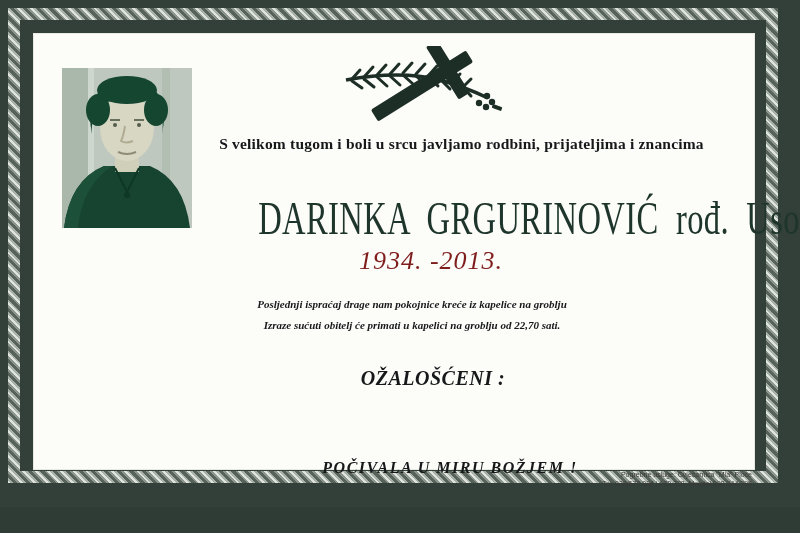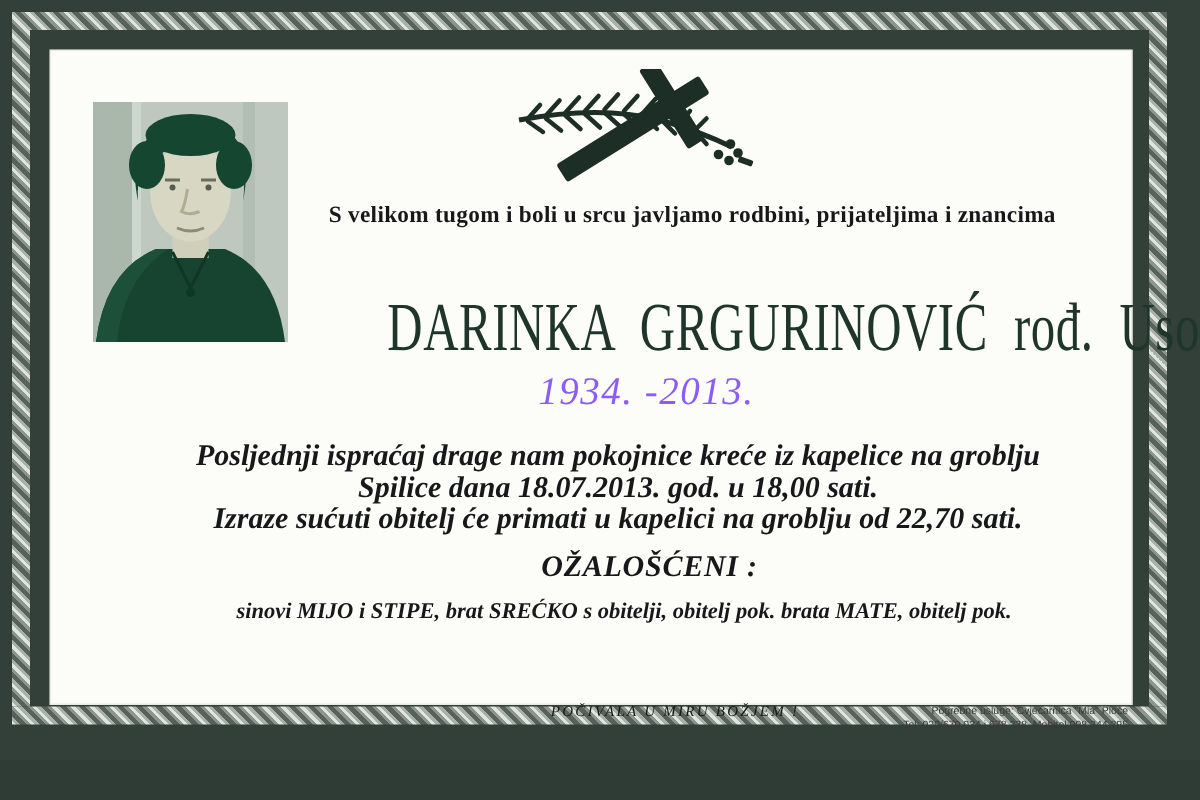--- a/index.html
+++ b/index.html
@@ -28,25 +28,25 @@
   .photo svg{display:block;}
   .cross{position:absolute;left:307px;top:13px;width:165px;height:80px;}
   .txt{position:absolute;text-align:center;color:#17181a;}
   .announcement{left:135px;right:0;top:100px;font-size:15.5px;font-weight:bold;line-height:22px;letter-spacing:.2px;}
   .name{
     left:151px;right:0;top:160px;
     font-size:44px;font-weight:400;color:#1e352c;
     transform:scale(.74,1.04);white-space:nowrap;
     word-spacing:12px;letter-spacing:.5px;
   }
-  .dates{left:74px;right:0;top:213px;font-size:26px;font-style:italic;color:#8b5cf6;letter-spacing:1px;}
-  .funeral{left:36px;right:0;top:261px;font-size:20px;font-weight:bold;font-style:italic;line-height:21px;}
+  .dates{left:74px;right:0;top:213px;font-size:26px;font-style:italic;color:#7f1d1d;letter-spacing:1px;}
+  .funeral{left:36px;right:0;top:261px;font-size:11px;font-weight:bold;font-style:italic;line-height:21px;}
   .heading{left:78px;right:0;top:334px;font-size:20px;font-weight:bold;font-style:italic;letter-spacing:.5px;}
   .mourners{left:44px;right:0;top:365px;font-size:15px;font-weight:bold;font-style:italic;line-height:21px;}
-  .closing{left:112px;right:0;top:436px;font-size:10px;font-weight:normal;font-style:italic;letter-spacing:1.5px;}
+  .closing{left:112px;right:0;top:426px;font-size:16px;font-weight:bold;font-style:italic;letter-spacing:1.5px;}
   .footer{left:0;right:3px;top:438px;font-size:7px;line-height:8.5px;text-align:right;color:#3a3a3a;font-family:"Liberation Sans",sans-serif;}
 </style>
 </head>
 <body>
 
 <div class="scene">
   <div class="rope"></div>
 
   <div class="card">
 
@@ -130,28 +130,26 @@
     <div class="txt announcement">
       <div>S velikom tugom i boli u srcu javljamo rodbini, prijateljima i znancima</div>
     </div>
 
     <div class="txt name">DARINKA GRGURINOVIĆ rođ. Usorac</div>
 
     <div class="txt dates">1934. -2013.</div>
 
     <div class="txt funeral">
       <div>Posljednji ispraćaj drage nam pokojnice kreće iz kapelice na groblju</div>
-      <div>Spilice dana 18.07.2013. god. u 18,00 sati.</div>
       <div>Izraze sućuti obitelj će primati u kapelici na groblju od 22,70 sati.</div>
     </div>
 
     <div class="txt heading">OŽALOŠĆENI :</div>
 
     <div class="txt mourners">
-      <div>sinovi MIJO i STIPE, brat SREĆKO s obitelji, obitelj pok. brata MATE, obitelj pok.</div>
     </div>
 
     <div class="txt closing">POČIVALA U MIRU BOŽJEM !</div>
 
     <div class="txt footer">
       <div>Pogrebne usluge: Cvjećarnica "Mia" Ploče</div>
       <div>Tel: 020/670 034 i 678 238, Mobitel:098 344 295</div>
     </div>
 
   </div>

